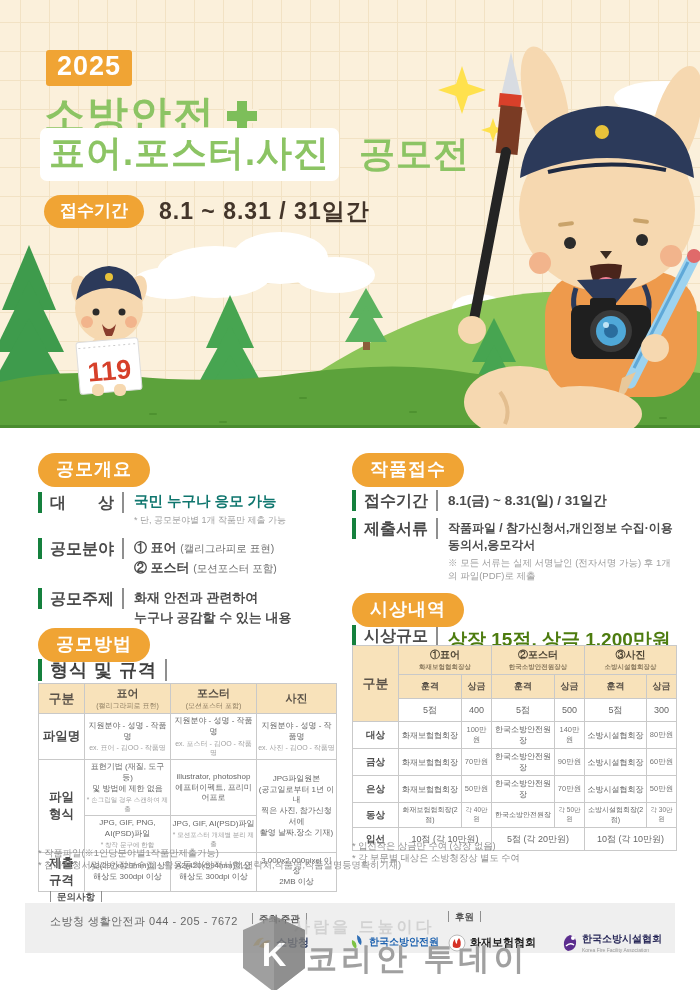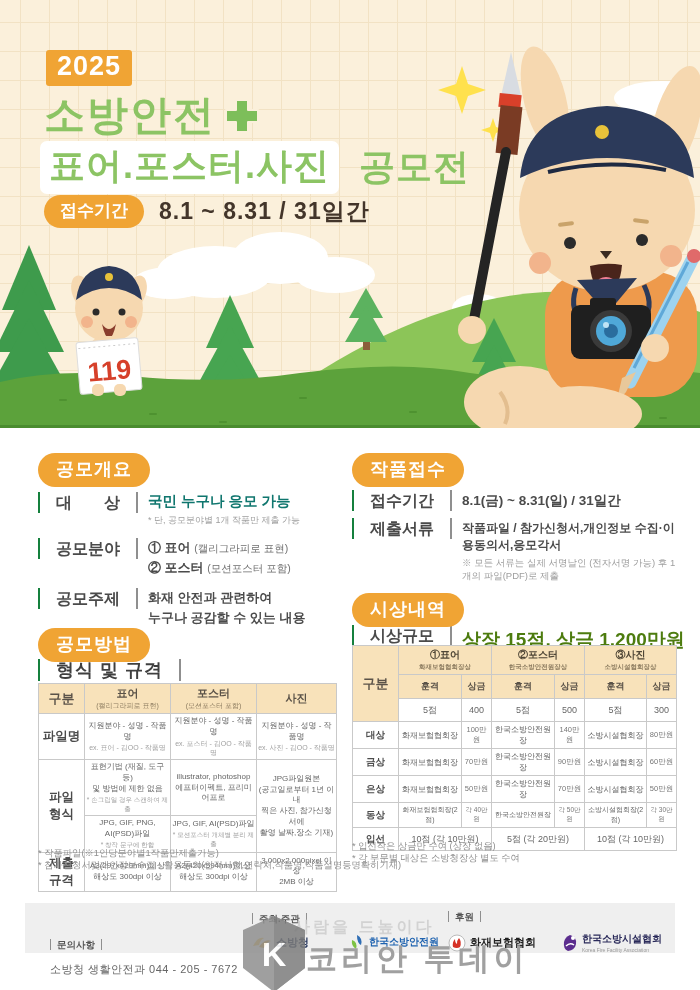--- a/index.html
+++ b/index.html
@@ -11,32 +11,32 @@
   .hero{left:0;top:0;width:700px;height:428px;background-color:#FBF0DB;
         background-image:linear-gradient(#F2E2C4 1px,transparent 1px),
                          linear-gradient(90deg,#F2E2C4 1px,transparent 1px);
         background-size:29px 29px;background-position:-9px -7px}
   .hero-svg{position:absolute;left:0;top:0;z-index:1}
   .htext{z-index:3}
   .y2025{left:46px;top:50px;background:#F0A434;color:#fff;font-size:27px;font-weight:bold;
          padding:1px 11px 4px;border-radius:3px;letter-spacing:1px}
   .t1{left:44px;top:88px;display:flex;align-items:center;gap:8px;font-size:41px;font-weight:800;
       color:#8CC464;letter-spacing:2px}
-  .t2{left:40px;top:141px;font-size:36px;font-weight:800;color:#8CC464;letter-spacing:1px;display:flex;align-items:center}
+  .t2{left:40px;top:128px;font-size:36px;font-weight:800;color:#8CC464;letter-spacing:1px;display:flex;align-items:center}
   .t2box{background:#fff;border-radius:7px;padding:1px 9px 3px;display:inline-block}
   .t2rest{margin-left:20px}
   .period{left:44px;top:195px;display:flex;align-items:center;gap:15px}
   .pbadge{background:#F0A434;color:#fff;font-weight:bold;font-size:17px;padding:4px 16px 6px;border-radius:18px}
   .ptext{font-size:23px;font-weight:800;color:#43352a;letter-spacing:1px}
 
   
   .badge2{background:#F0A434;color:#fff;font-weight:800;font-size:18px;padding:4px 18px 6px;
           border-radius:19px;letter-spacing:1px;z-index:2}
-  .klabel{font-weight:700;color:#4a4a4a;border-left:2px solid #15803d;border-right:2px solid #8f8f8f;
-          padding:1px 16px;font-size:16px;line-height:1.2;white-space:nowrap;align-self:flex-start}
+  .klabel{font-weight:700;color:#4a4a4a;border-left:4px solid #15803d;border-right:2px solid #8f8f8f;
+          padding:1px 8px;font-size:16px;line-height:1.2;white-space:nowrap;align-self:flex-start}
   .j70{display:inline-block;width:64px;text-align:justify;text-align-last:justify}
   .orow{display:flex;gap:10px;margin-bottom:11px}
   .vmain{font-size:14.5px;font-weight:700;color:#0f766e}
   .vnote{font-size:9px;color:#9e9e9e;margin-top:3px;font-weight:400}
   .vitem{font-size:13px;font-weight:700;color:#4b4b4b;line-height:1.5}
   .vitem .paren{font-size:10.5px;color:#6f6f6f;font-weight:400}
   .pre{white-space:pre-line}
   .subtitle{font-size:18px;font-weight:800;color:#3f3f3f;letter-spacing:1px}
   .fnote{font-size:9.3px;color:#8f8f8f;line-height:1.5}
 
@@ -429,21 +429,21 @@
       <td class="cell" colspan="2" style="font-size:9px">10점 (각 10만원)</td>
     </tr>
   </tbody>
     </table>
 
   <div class="abs fnote" style="left:352px;top:840px">* 입선작은 상금만 수여 (상장 없음)</div>
   <div class="abs fnote" style="left:352px;top:852px">* 각 부문별 대상은 소방청장상 별도 수여</div>
 
   <div class="abs fband"></div>
 
-  <div class="abs" style="left:50px;top:934px">
+  <div class="abs" style="left:50px;top:886px">
     <span class="flabel">문의사항</span>
     <div class="finq-val" style="margin-top:10px">소방청 생활안전과  044 - 205 - 7672</div>
   </div>
 
   <div class="abs" style="left:252px;top:908px">
     <span class="flabel">주최.주관</span>
     <div style="display:flex;gap:40px;margin-top:8px;align-items:center">
       <div class="logo">
         <svg width="20" height="16" viewBox="0 0 20 16">
           <path d="M1,12 Q6,2 12,4 Q8,6 7,11 Z" fill="#E8B732"></path>

